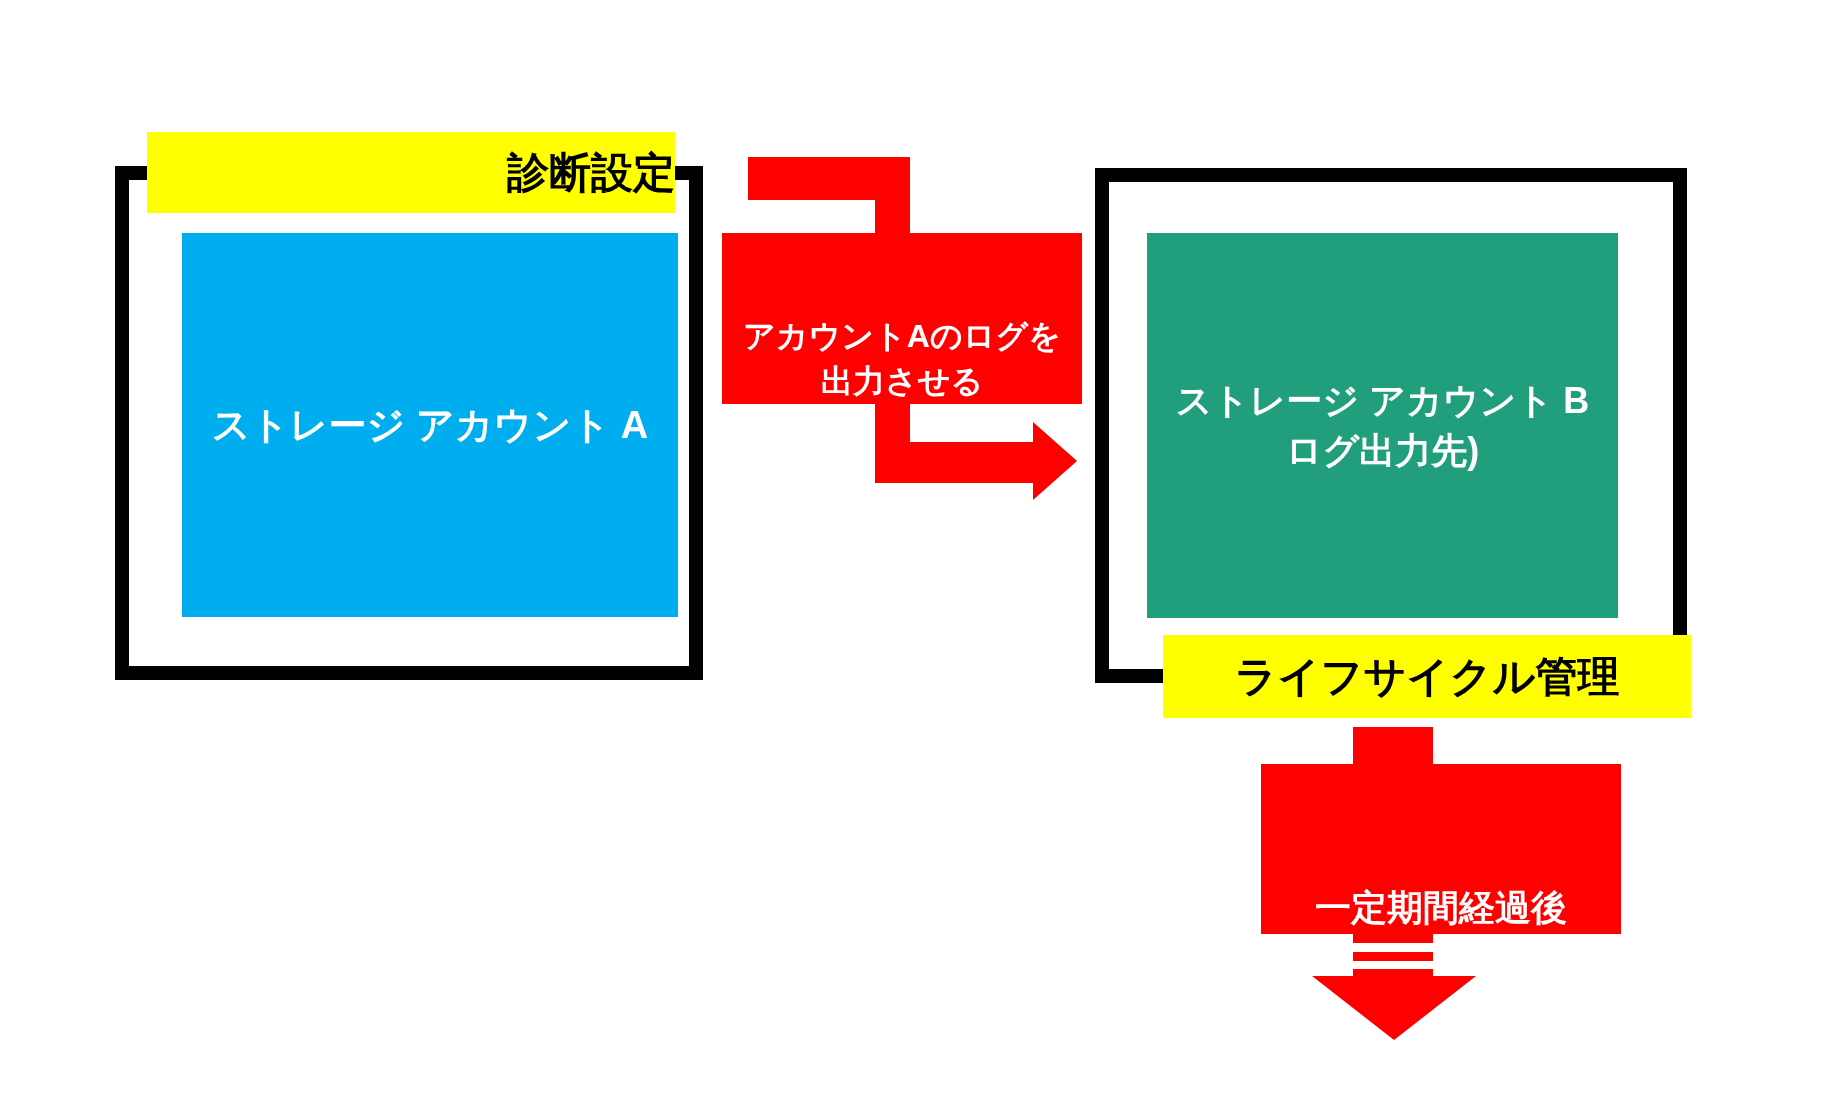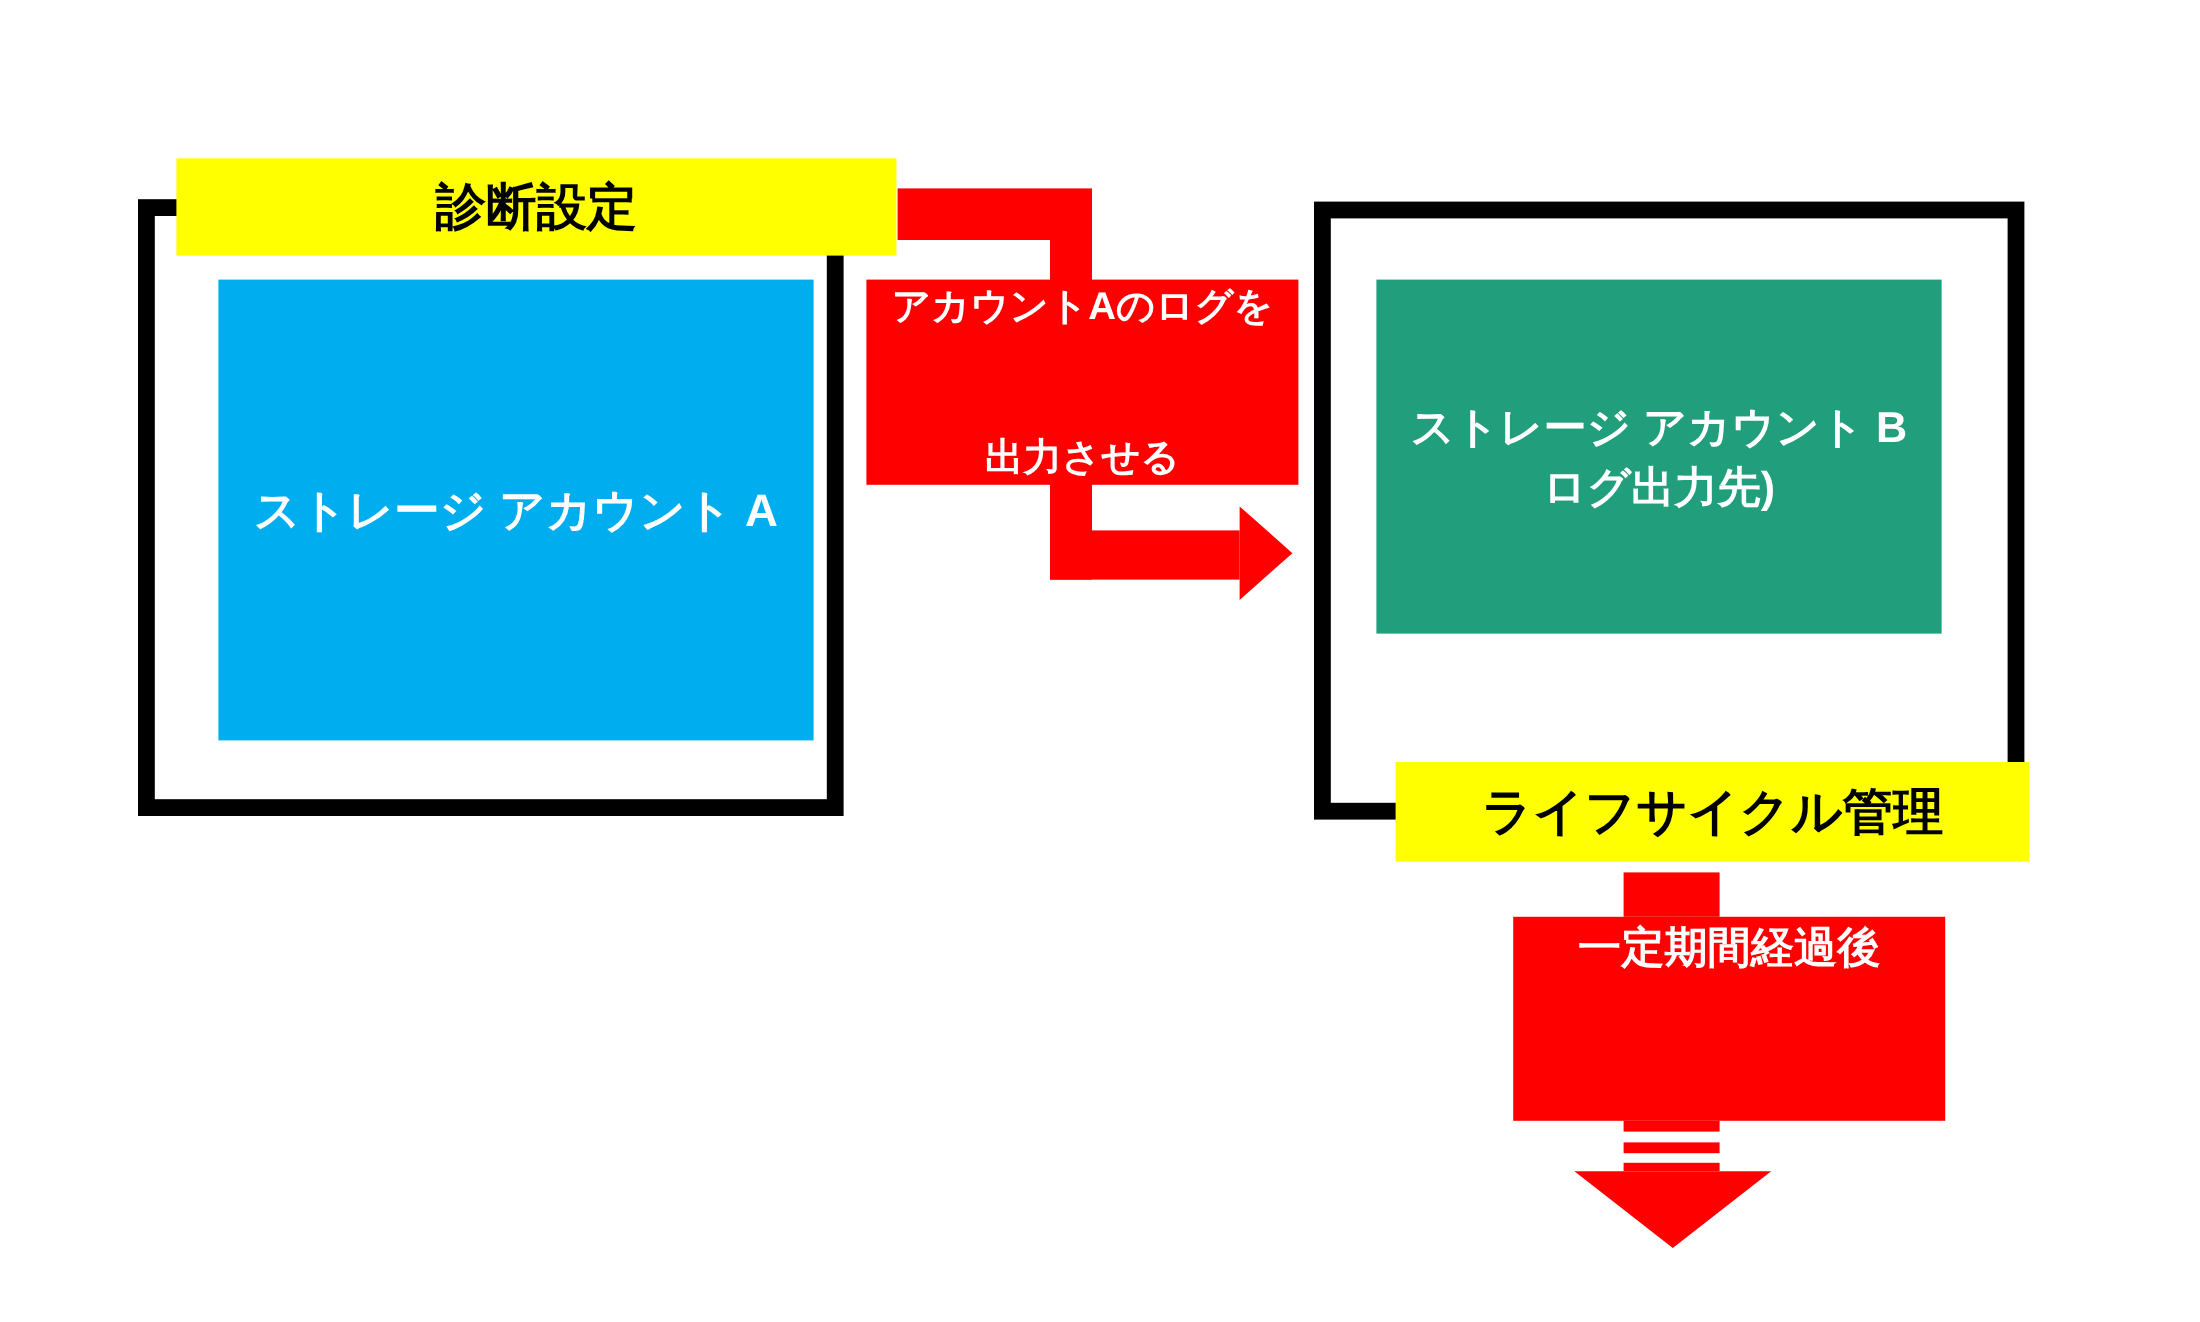--- a/index.html
+++ b/index.html
@@ -28,53 +28,53 @@
   
   .node{
     display:flex;flex-direction:column;align-items:center;justify-content:center;
     color:#ffffff;text-align:center;z-index:2;
   }
 
   
   .red-seg{background:var(--red);z-index:1;}
   .red-label{
     background:var(--red);color:#ffffff;
-    display:flex;flex-direction:column;align-items:center;justify-content:space-between;
+    display:flex;flex-direction:column;align-items:center;justify-content:flex-end;
     text-align:center;z-index:2;
   }
   .tri{width:0;height:0;z-index:1;}
 </style>
 </head>
 <body>
 
 <div id="canvas">
 
   <div class="abs frame" style="left:115px;top:166px;width:588px;height:514px;"></div>
 
-  <div class="abs tag" style="left:147px;top:132px;width:600px;height:81px;">
+  <div class="abs tag" style="left:147px;top:132px;width:528px;height:81px;justify-content:flex-end;">
     <span>診断設定</span>
   </div>
 
   <div class="abs node" style="left:182px;top:233px;width:496px;height:384px;background:var(--blue);font-size:38px;">
     <div>ストレージ アカウント A</div>
   </div>
 
   <div class="abs red-seg" style="left:748px;top:157px;width:162px;height:43px;"></div>
   <div class="abs red-seg" style="left:875px;top:200px;width:35px;height:283px;"></div>
   <div class="abs red-seg" style="left:875px;top:442px;width:158px;height:41px;"></div>
   <div class="abs tri" style="left:1033px;top:422px;border-top:39px solid transparent;border-bottom:39px solid transparent;border-left:44px solid var(--red);"></div>
 
   <div class="abs red-label" style="left:722px;top:233px;width:360px;height:171px;font-size:32px;line-height:45px;">
     <div>アカウントAのログを</div>
     <div>出力させる</div>
   </div>
 
   <div class="abs frame" style="left:1095px;top:168px;width:592px;height:515px;"></div>
 
-  <div class="abs node" style="left:1147px;top:233px;width:471px;height:295px;background:var(--green);font-size:36px;line-height:50px;">
+  <div class="abs node" style="left:1147px;top:233px;width:471px;height:385px;background:var(--green);font-size:36px;line-height:50px;">
     <div>ストレージ アカウント B</div>
     <div>ログ出力先)</div>
   </div>
 
   <div class="abs tag" style="left:1127px;top:635px;width:528px;height:83px;margin-left:36px;">
     <span>ライフサイクル管理</span>
   </div>
 
   <div class="abs red-seg" style="left:1353px;top:727px;width:80px;height:37px;"></div>
 

